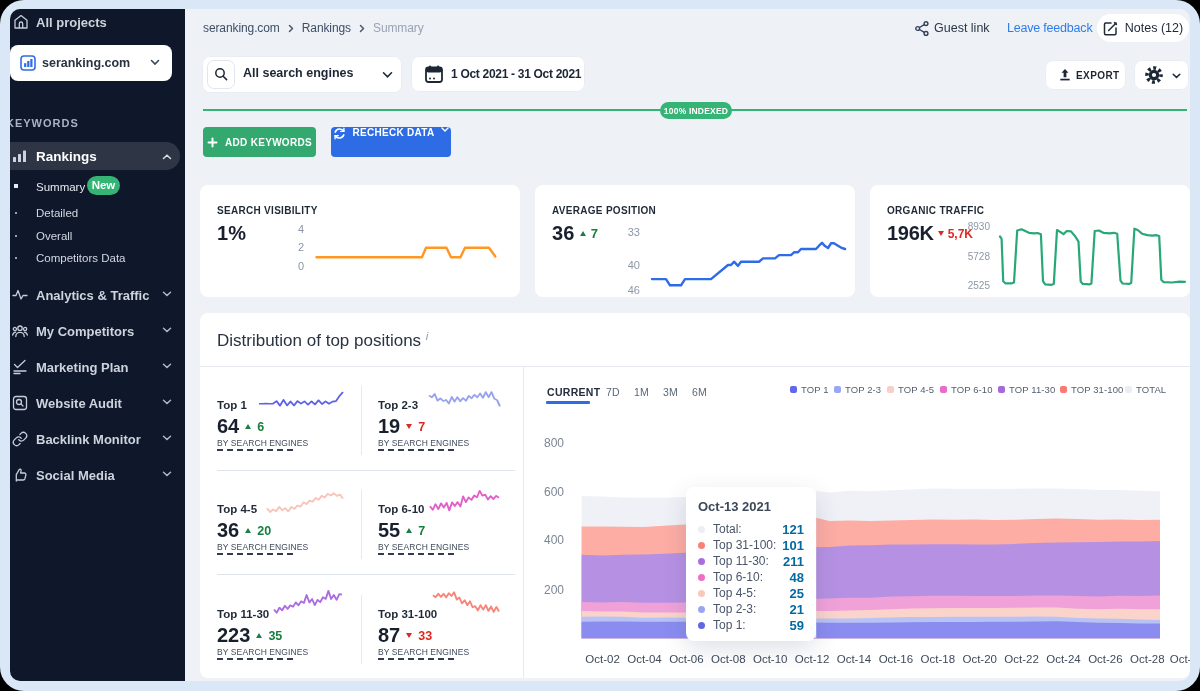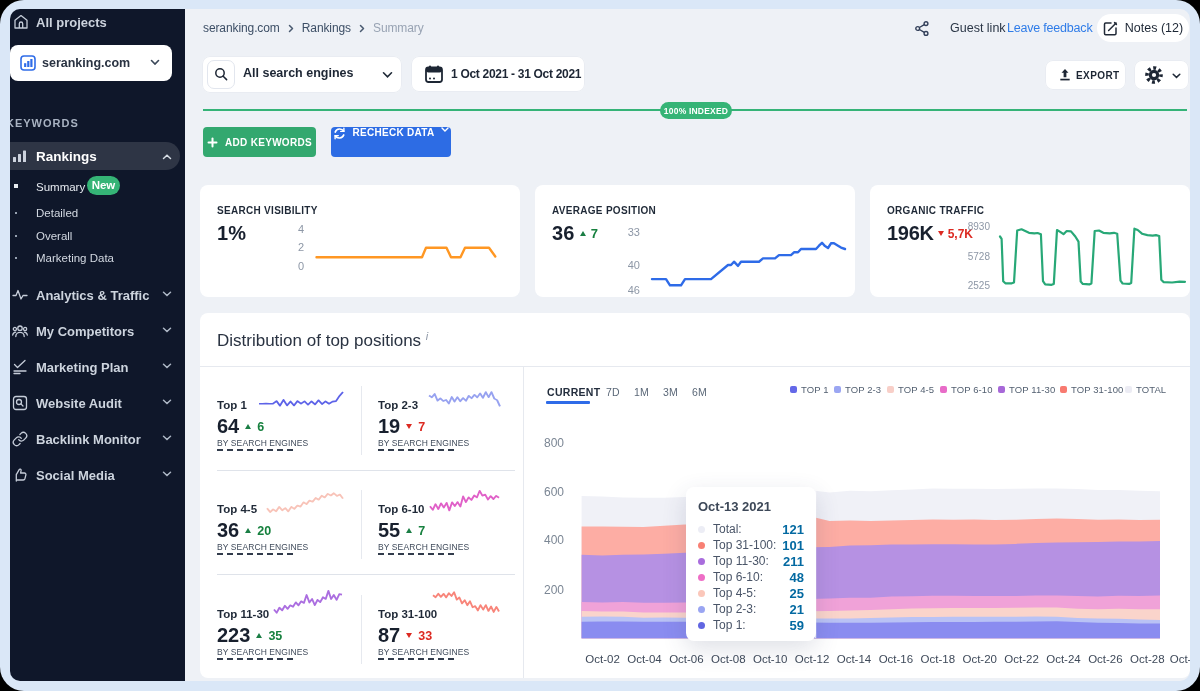--- a/index.html
+++ b/index.html
@@ -95,21 +95,21 @@
         </svg>
       </div>
 <div style="position:absolute;left:4px;top:175px;width:4px;height:4px;background:#e8ecf1"></div>
 <span class="sb-sub" style="top:172px;color:#e6eaf0">Summary</span>
 <div style="position:absolute;left:77px;top:167px;width:33px;height:19px;background:#35b476;border-radius:10px;color:#fff;font-size:11.5px;font-weight:700;text-align:center;line-height:19px">New</div>
 <div style="position:absolute;left:5px;top:203px;width:2px;height:2px;background:#97a2b1"></div>
 <span class="sb-sub" style="top:198px">Detailed</span>
 <div style="position:absolute;left:5px;top:226px;width:2px;height:2px;background:#97a2b1"></div>
 <span class="sb-sub" style="top:221px">Overall</span>
 <div style="position:absolute;left:5px;top:248px;width:2px;height:2px;background:#97a2b1"></div>
-<span class="sb-sub" style="top:243px">Marketing Data</span>
+<span class="sb-sub" style="top:243px">Competitors Data</span>
 <div class="sb-row" style="top:274px">
         <span class="tx">Analytics &amp; Traffic</span>
   <svg class="ch" width="10" height="6" viewBox="0 0 10 6" fill="none" stroke="#aeb8c6" stroke-width="1.5" stroke-linecap="round">
           <polyline points="1.5,1.2 5,4.5 8.5,1.2"></polyline>
         </svg>
       </div>
 <div class="sb-row" style="top:310px">
         <span class="tx">My Competitors</span>
   <svg class="ch" width="10" height="6" viewBox="0 0 10 6" fill="none" stroke="#aeb8c6" stroke-width="1.5" stroke-linecap="round">
           <polyline points="1.5,1.2 5,4.5 8.5,1.2"></polyline>
@@ -147,21 +147,21 @@
   <svg width="6" height="9" viewBox="0 0 6 9" fill="none" stroke="#4a5a70" stroke-width="1.5" stroke-linecap="round" stroke-linejoin="round">
           <polyline points="1.5,1.5 4.5,4.5 1.5,7.5"></polyline>
         </svg>
   <span>Rankings</span>
   <svg width="6" height="9" viewBox="0 0 6 9" fill="none" stroke="#4a5a70" stroke-width="1.5" stroke-linecap="round" stroke-linejoin="round">
           <polyline points="1.5,1.5 4.5,4.5 1.5,7.5"></polyline>
         </svg>
   <span style="color:#98a3b3">Summary</span>
 </div>
 
-<div style="position:absolute;left:730px;top:10px;height:18px;display:flex;align-items:center;gap:21px">
+<div style="position:absolute;left:730px;top:10px;height:18px;display:flex;align-items:center;gap:5px">
   <svg width="14" height="15" viewBox="0 0 14 15" fill="none" stroke="#33405a" stroke-width="1.4">
           <circle cx="2.7" cy="7.5" r="1.9"></circle>
           <circle cx="11" cy="2.6" r="1.9"></circle>
           <circle cx="11" cy="12.4" r="1.9"></circle>
           <path d="M4.4 6.5 L9.3 3.6 M4.4 8.5 L9.3 11.4"></path>
         </svg>
   <span style="font-size:12.5px;color:#2a3646;font-weight:400">Guest link</span>
 </div>
 <span style="position:absolute;left:822px;top:12px;font-size:12.5px;letter-spacing:-.2px;color:#2f7ce8">Leave feedback</span>
 <div style="position:absolute;left:912px;top:5px;width:92px;height:28px;background:#fff;border-radius:14px;display:flex;align-items:center;justify-content:center;gap:7px">

